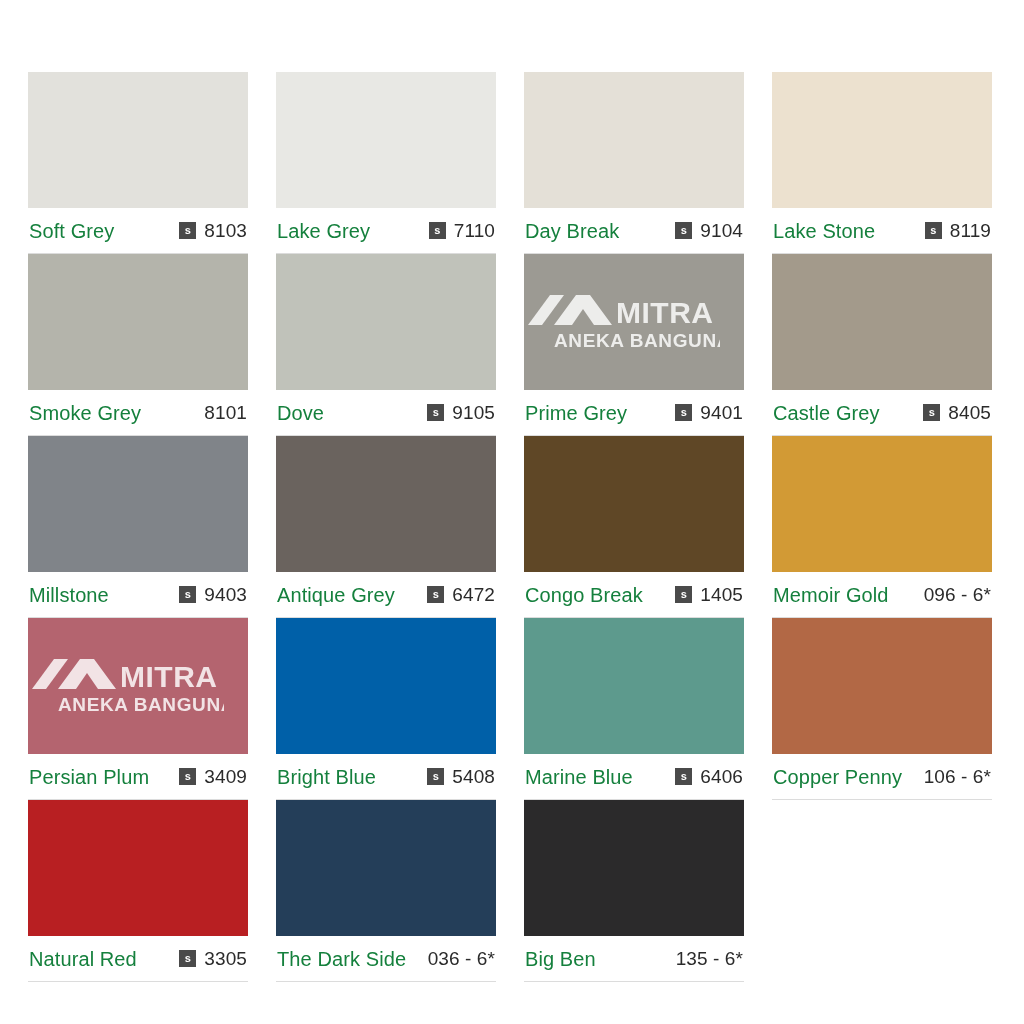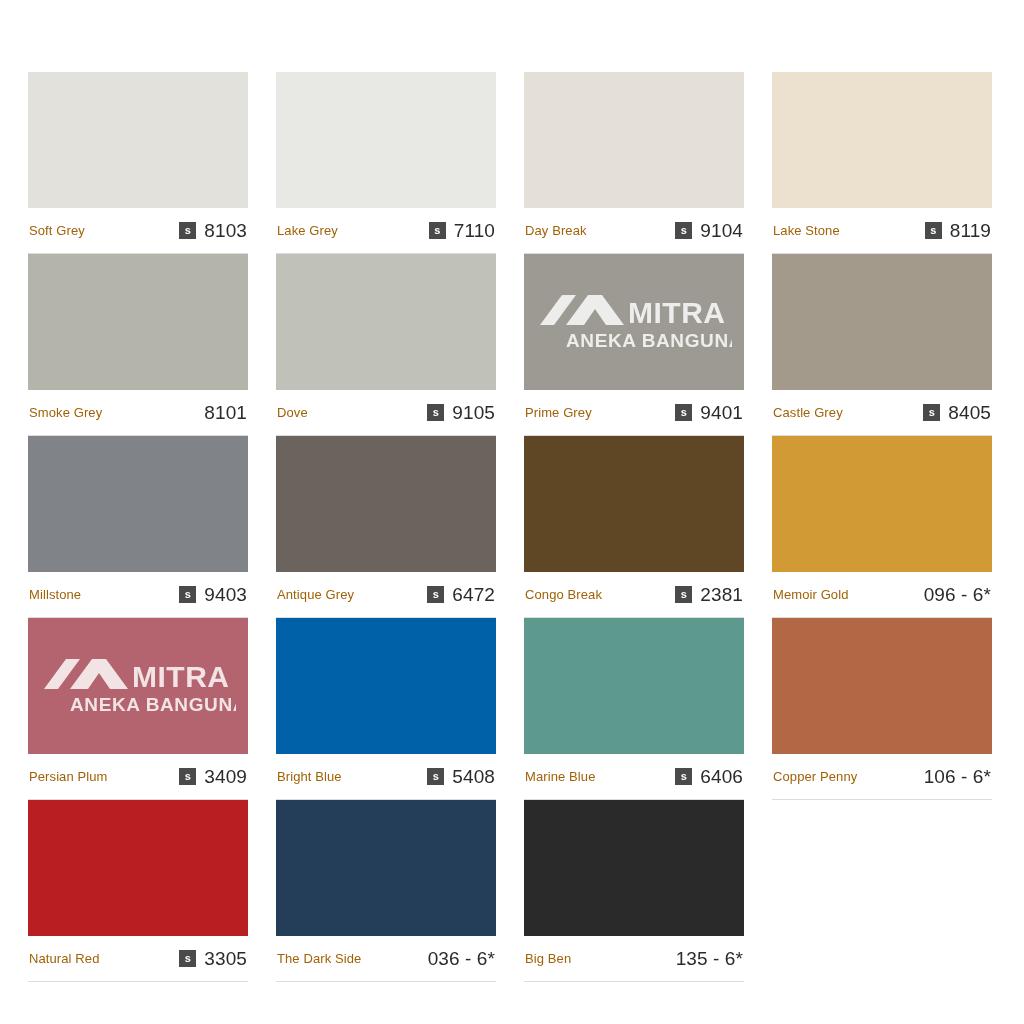--- a/index.html
+++ b/index.html
@@ -49,43 +49,43 @@
   }
 
   .swatch-watermark {
     position: absolute;
     left: 0;
     top: 0;
     width: 220px;
     height: 136px;
     display: flex;
     align-items: center;
-    justify-content: center;
+    justify-content: flex-start;
     pointer-events: none;
   }
   .swatch-watermark svg {
     width: 196px;
     height: 62px;
     display: block;
   }
 
   .swatch-meta {
     width: 220px;
     height: 46px;
     display: flex;
     align-items: center;
     justify-content: space-between;
     box-sizing: border-box;
     border-bottom: 1px solid #dcdcdc;
     padding: 0 1px 0 1px;
   }
 
   .swatch-name {
-    font-size: 13px;
-    color: #a16207;
+    font-size: 20px;
+    color: #15803d;
     letter-spacing: 0.1px;
     white-space: nowrap;
     line-height: 1;
   }
 
   .swatch-code-wrap {
     display: flex;
     align-items: center;
     gap: 8px;
     white-space: nowrap;
@@ -226,21 +226,21 @@
             <span class="swatch-code">6472</span>
           </span>
         </div>
       </div>
       <div class="swatch-cell">
         <div class="swatch-chip" style="background: rgb(95, 71, 38);"></div>
         <div class="swatch-meta">
           <span class="swatch-name">Congo Break</span>
           <span class="swatch-code-wrap">
             <span class="swatch-badge">s</span>
-            <span class="swatch-code">2381</span>
+            <span class="swatch-code">1405</span>
           </span>
         </div>
       </div>
       <div class="swatch-cell">
         <div class="swatch-chip" style="background: rgb(210, 154, 53);"></div>
         <div class="swatch-meta">
           <span class="swatch-name">Memoir Gold</span>
           <span class="swatch-code-wrap">
             <span class="swatch-code">096 - 6*</span>
           </span>

